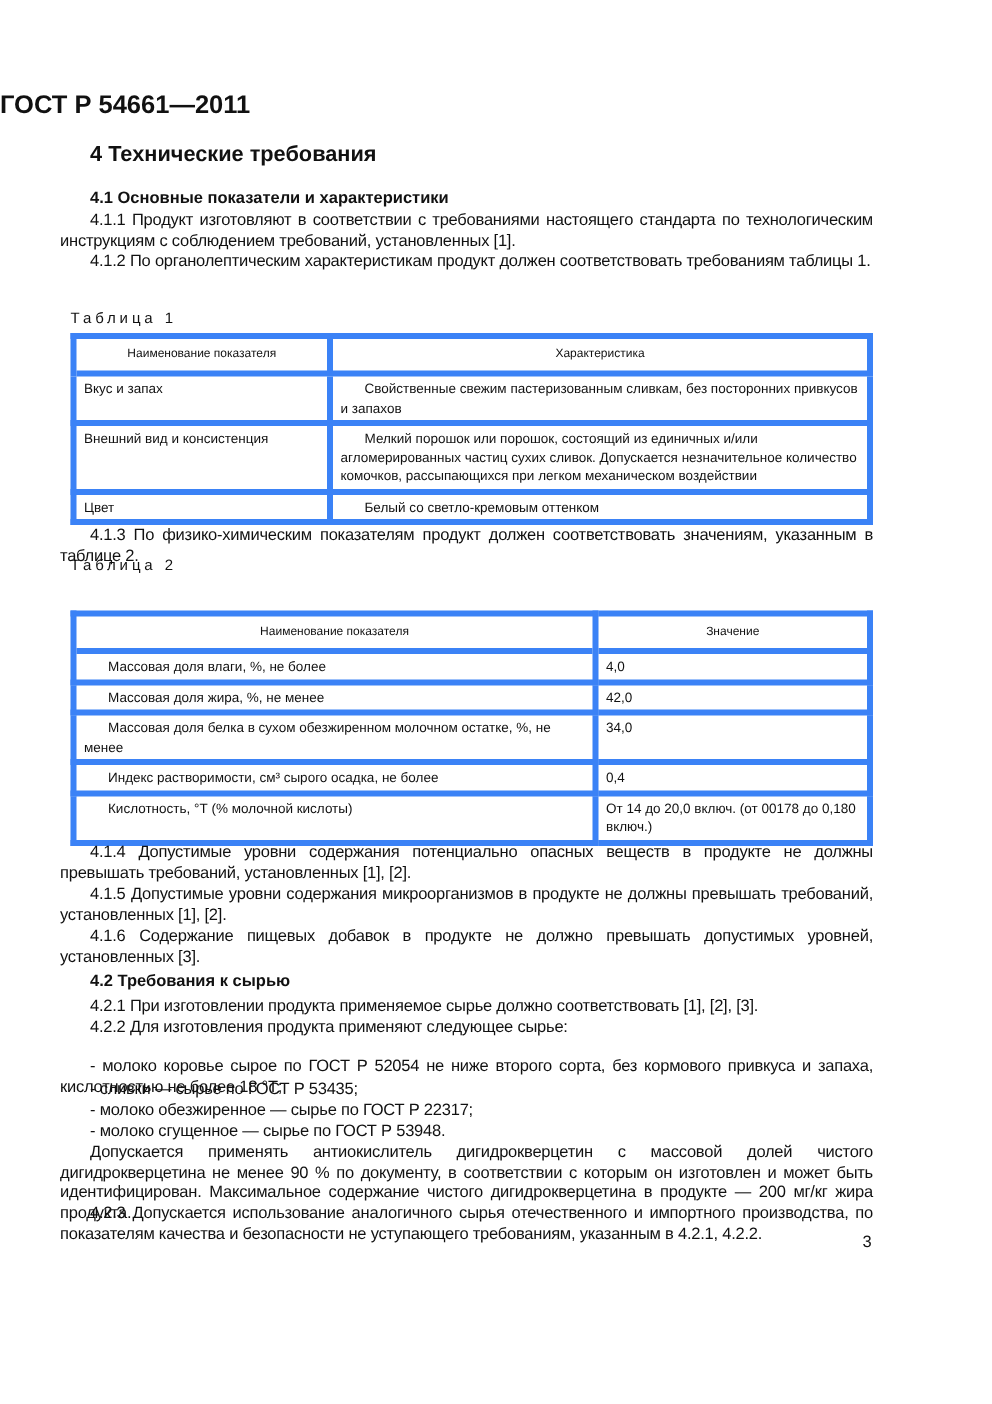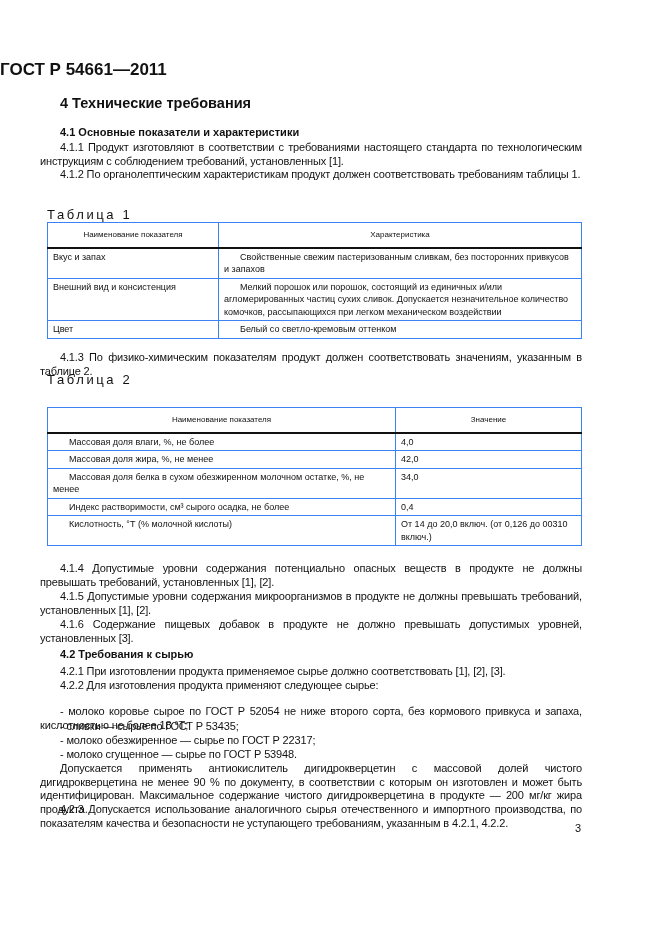--- a/index.html
+++ b/index.html
@@ -9,27 +9,27 @@
   }
   .abs { position: absolute; }
   .doc-id { left: 0; top: 60px; width: 582px; text-align: left; font-size: 17px; font-weight: bold; }
   .h1 { left: 60px; top: 95px; font-size: 14.5px; font-weight: bold; }
   .h2 { left: 60px; top: 126px; font-size: 11px; font-weight: bold; }
   .para {
     position: absolute; left: 40px; width: 542px; font-size: 11px; line-height: 13.5px;
     text-align: justify; text-indent: 20px; letter-spacing: -0.15px;
   }
   .bullet { text-indent: 20px; }
-  .tbl-caption { position: absolute; left: 47px; font-size: 13px; letter-spacing: 2.6px; }
+  .tbl-caption { position: absolute; left: 47px; font-size: 10px; letter-spacing: 2.6px; }
   table.doc-table {
     position: absolute; left: 47px; width: 535px; border-collapse: collapse;
     font-size: 9px; table-layout: fixed;
   }
   table.doc-table td, table.doc-table th {
-    border: 1px solid #3b82f6; padding: 2px 5px; vertical-align: top; line-height: 12.5px; font-weight: normal;
+    border: 4px solid #3b82f6; padding: 2px 5px; vertical-align: top; line-height: 12.5px; font-weight: normal;
   }
   table.doc-table th { font-size: 8px; text-align: center; vertical-align: middle; border-bottom: 2px solid #111; }
   .ind { text-indent: 16px; }
   .center { text-align: left; }
   .page-num { left: 575px; top: 822px; font-size: 11px; }
 </style>
 </head>
 <body>
 
 <div class="abs doc-id">ГОСТ Р 54661—2011</div>
@@ -90,21 +90,21 @@
   <tr>
     <td class="ind">Массовая доля белка в сухом обезжиренном молочном остатке, %, не менее</td>
     <td class="center">34,0</td>
   </tr>
   <tr>
     <td class="ind">Индекс растворимости, см³ сырого осадка, не более</td>
     <td class="center">0,4</td>
   </tr>
   <tr>
     <td class="ind" style="height:25px;">Кислотность, °Т (% молочной кислоты)</td>
-    <td class="center">От 14 до 20,0 включ. (от 0,126 до 00310 включ.)</td>
+    <td class="center">От 14 до 20,0 включ. (от 00178 до 0,180 включ.)</td>
   </tr>
 </tbody>
   </table>
 
 <div class="para" style="top:562px;">4.1.4  Допустимые уровни содержания потенциально опасных веществ в продукте не должны превышать требований, установленных [1], [2].</div>
 <div class="para" style="top:590px;">4.1.5  Допустимые уровни содержания микроорганизмов в продукте не должны превышать требований, установленных [1], [2].</div>
 <div class="para" style="top:618px;">4.1.6  Содержание пищевых добавок в продукте не должно превышать допустимых уровней, установленных [3].</div>
 
 <div class="abs h2" style="top:648px;">4.2  Требования к сырью</div>
 

